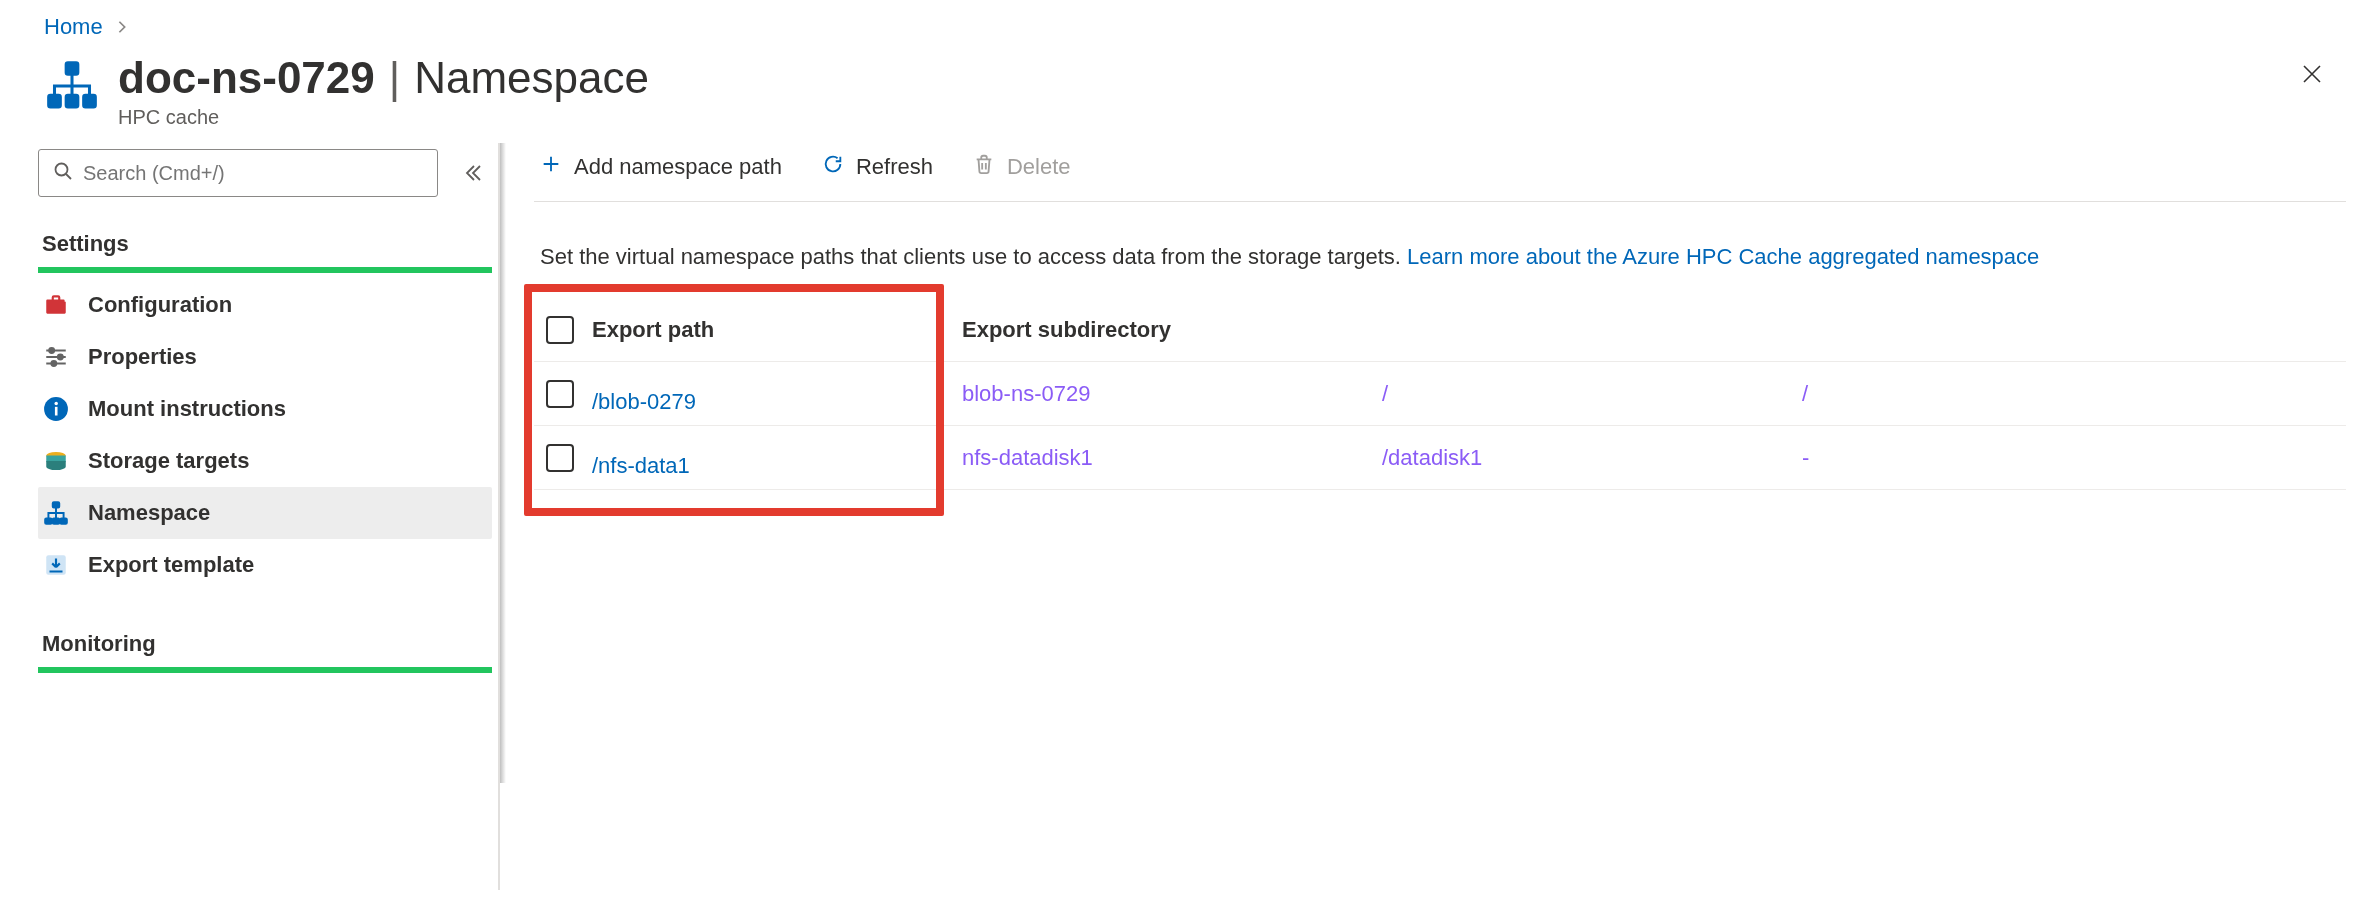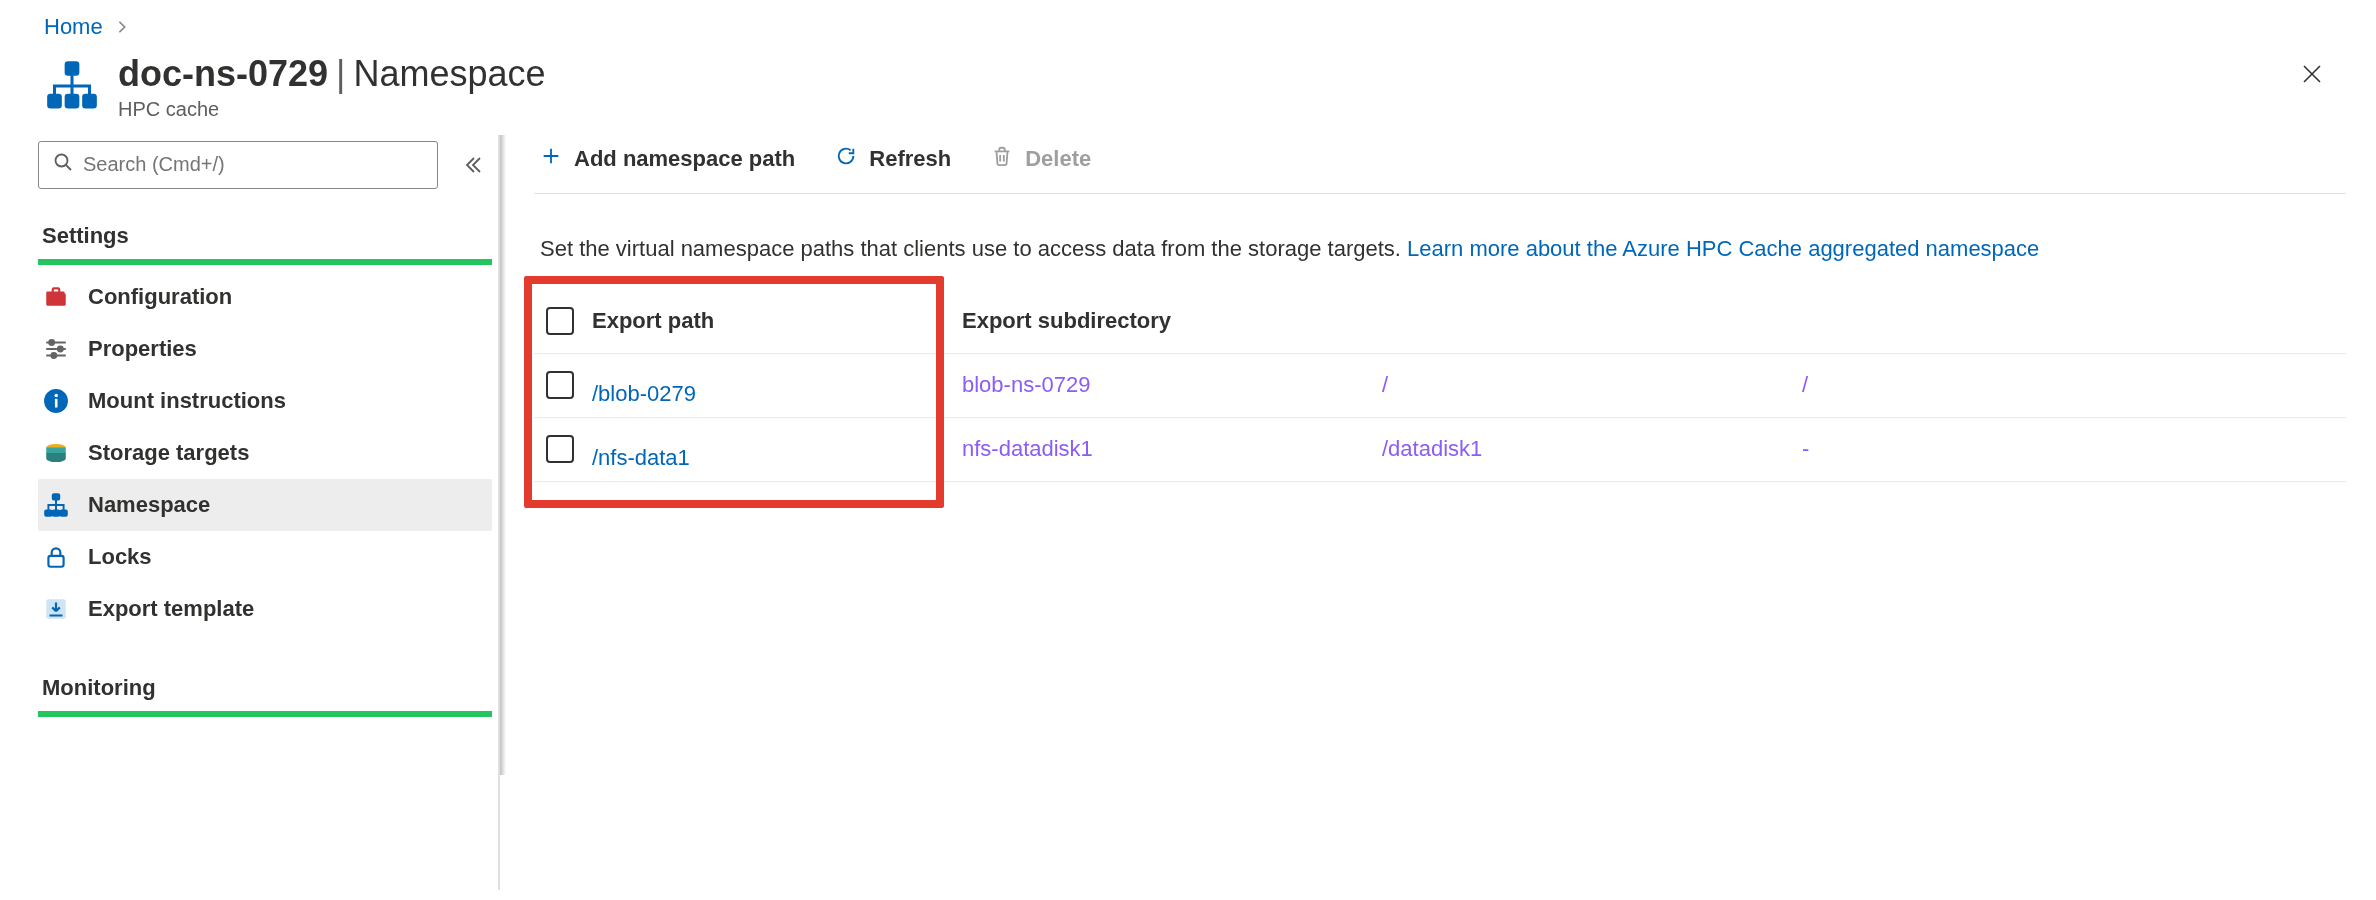--- a/index.html
+++ b/index.html
@@ -25,21 +25,21 @@
   .breadcrumb .chev { color: #8a8886; }
 
   
   .header-row {
     display: flex; align-items: flex-start; justify-content: space-between;
     padding: 4px 44px 14px 44px;
   }
   .header-left { display: flex; align-items: flex-start; gap: 18px; }
   .res-icon { width: 56px; height: 56px; flex: 0 0 56px; margin-top: 4px; }
   .title-block { display: flex; flex-direction: column; gap: 2px; }
-  .title-line { display: flex; align-items: flex-end; gap: 8px; font-size: 36px; line-height: 1.1; }
+  .title-line { display: flex; align-items: flex-end; gap: 14px; font-size: 44px; line-height: 1.1; }
   .title-name { font-weight: 600; }
   .title-sep  { color: #605e5c; font-weight: 300; }
   .title-section { font-weight: 400; color: #323130; }
   .subtype { font-size: 20px; color: #605e5c; margin-top: 2px; }
   .close-btn { width: 40px; height: 40px; display:flex; align-items:center; justify-content:center; cursor:pointer; }
 
   
   .body { display: flex; flex: 1 1 auto; min-height: 0; padding-left: 38px; }
 
   
@@ -83,21 +83,20 @@
   .main { flex:1 1 auto; display:flex; flex-direction:column; padding: 6px 30px 0 34px; position:relative; }
   .scroll-shadow {
     position:absolute; left:0; top:0; width:6px; height:640px;
     background: linear-gradient(to right, rgba(0,0,0,0.25), rgba(0,0,0,0));
   }
   .toolbar {
     display:flex; align-items:center; gap:40px;
     padding: 4px 0 20px 6px;
     border-bottom: 1px solid #e1dfdd;
     font-size: 22px;
-    font-weight: bold;
   }
   .tb-btn { display:flex; align-items:center; gap:12px; cursor:pointer; }
   .tb-btn .ico { color:#0067b8; }
   .tb-btn.disabled { color:#a19f9d; cursor:default; }
   .tb-btn.disabled .ico { color:#a19f9d; }
 
   .intro { padding: 42px 0 28px 6px; font-size:22px; color:#323130; }
   .intro .link { color:#0067b8; }
 
   
@@ -245,29 +244,20 @@
                 <rect x="9" y="2" width="6" height="5" rx="1"></rect>
                 <rect x="2" y="17" width="6" height="5" rx="1"></rect>
                 <rect x="9" y="17" width="6" height="5" rx="1"></rect>
                 <rect x="16" y="17" width="6" height="5" rx="1"></rect>
                 <path d="M12 7v5M12 12H5v5M12 12v5M12 12h7v5" fill="none"></path>
               </svg>
           </span>
           <span>Namespace</span>
         </div>
         <div class="nav-item">
-          <span class="ico ico-blue">
-            <svg width="26" height="26" viewBox="0 0 24 24" fill="none" stroke="#0067b8" stroke-width="2">
-                <rect x="5" y="11" width="14" height="10" rx="2"></rect>
-                <path d="M8 11V8a4 4 0 0 1 8 0v3"></path>
-              </svg>
-          </span>
-          <span>Locks</span>
-        </div>
-        <div class="nav-item">
           <span class="ico ico-dl">
             <svg width="26" height="26" viewBox="0 0 24 24">
                 <rect x="3" y="3" width="18" height="18" rx="2" fill="#cfe4f5"></rect>
                 <path d="M12 6v8m0 0l-3.5-3.5M12 14l3.5-3.5M6 18h12" stroke="#0067b8" stroke-width="2" fill="none"></path>
               </svg>
           </span>
           <span>Export template</span>
         </div>
       </div>
 

